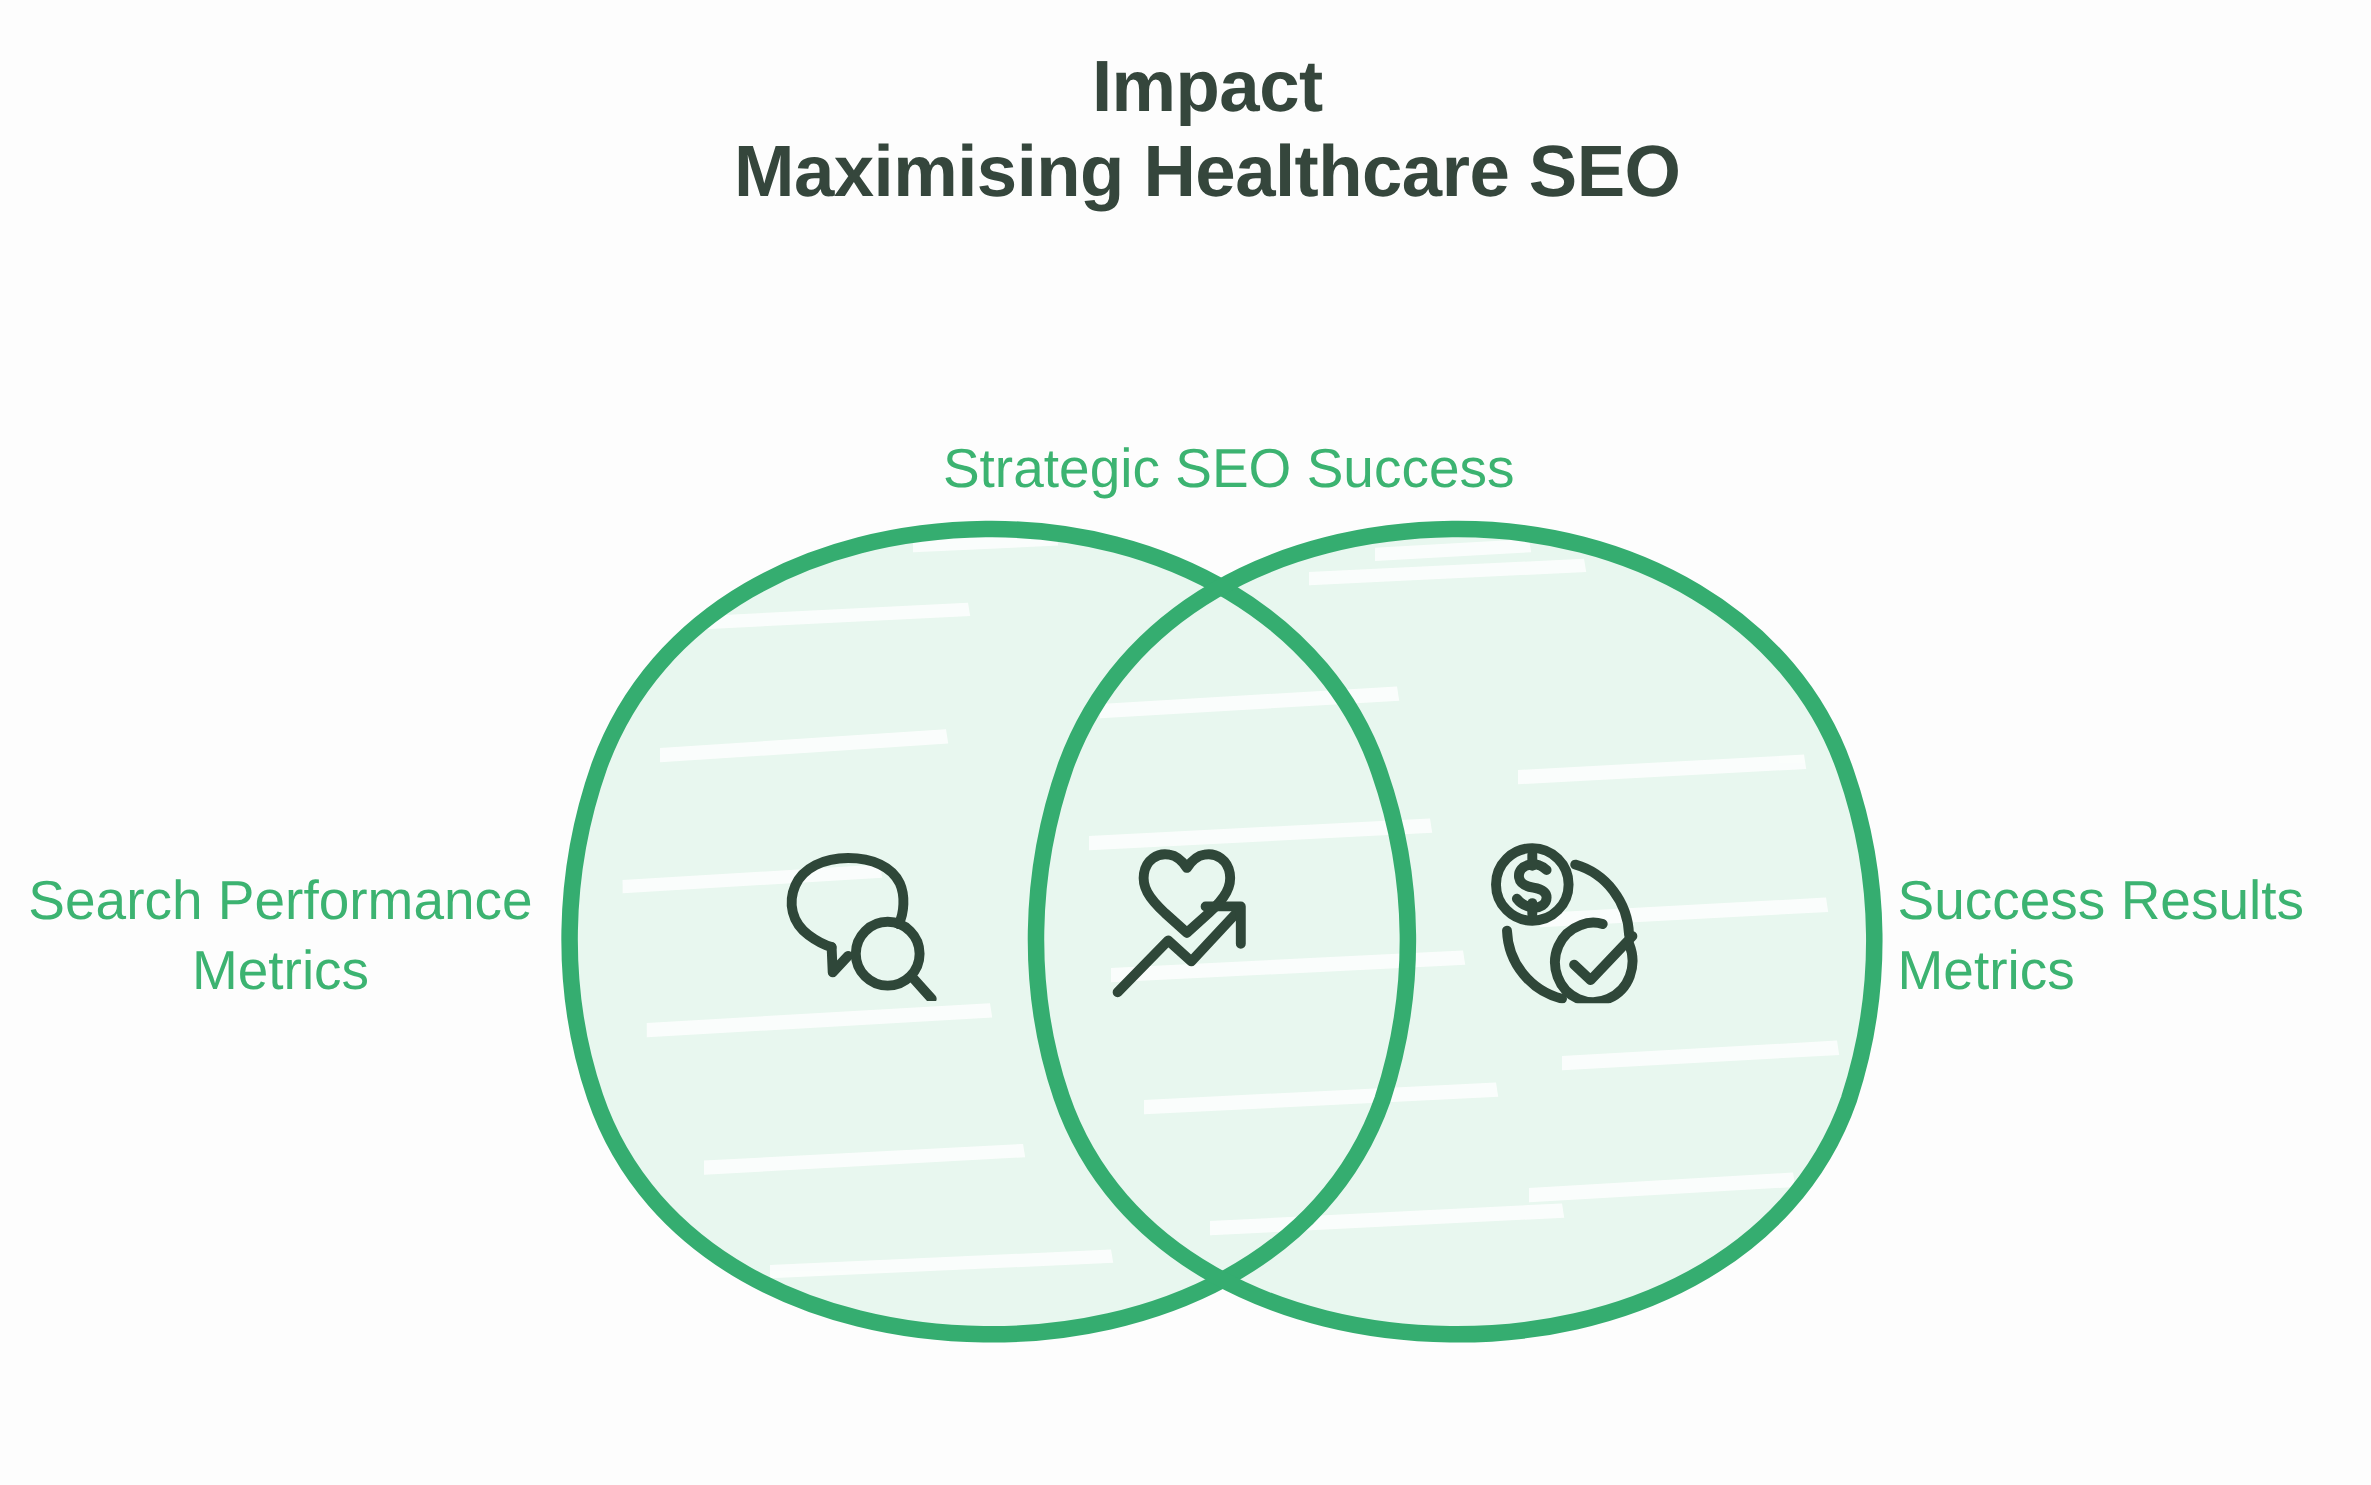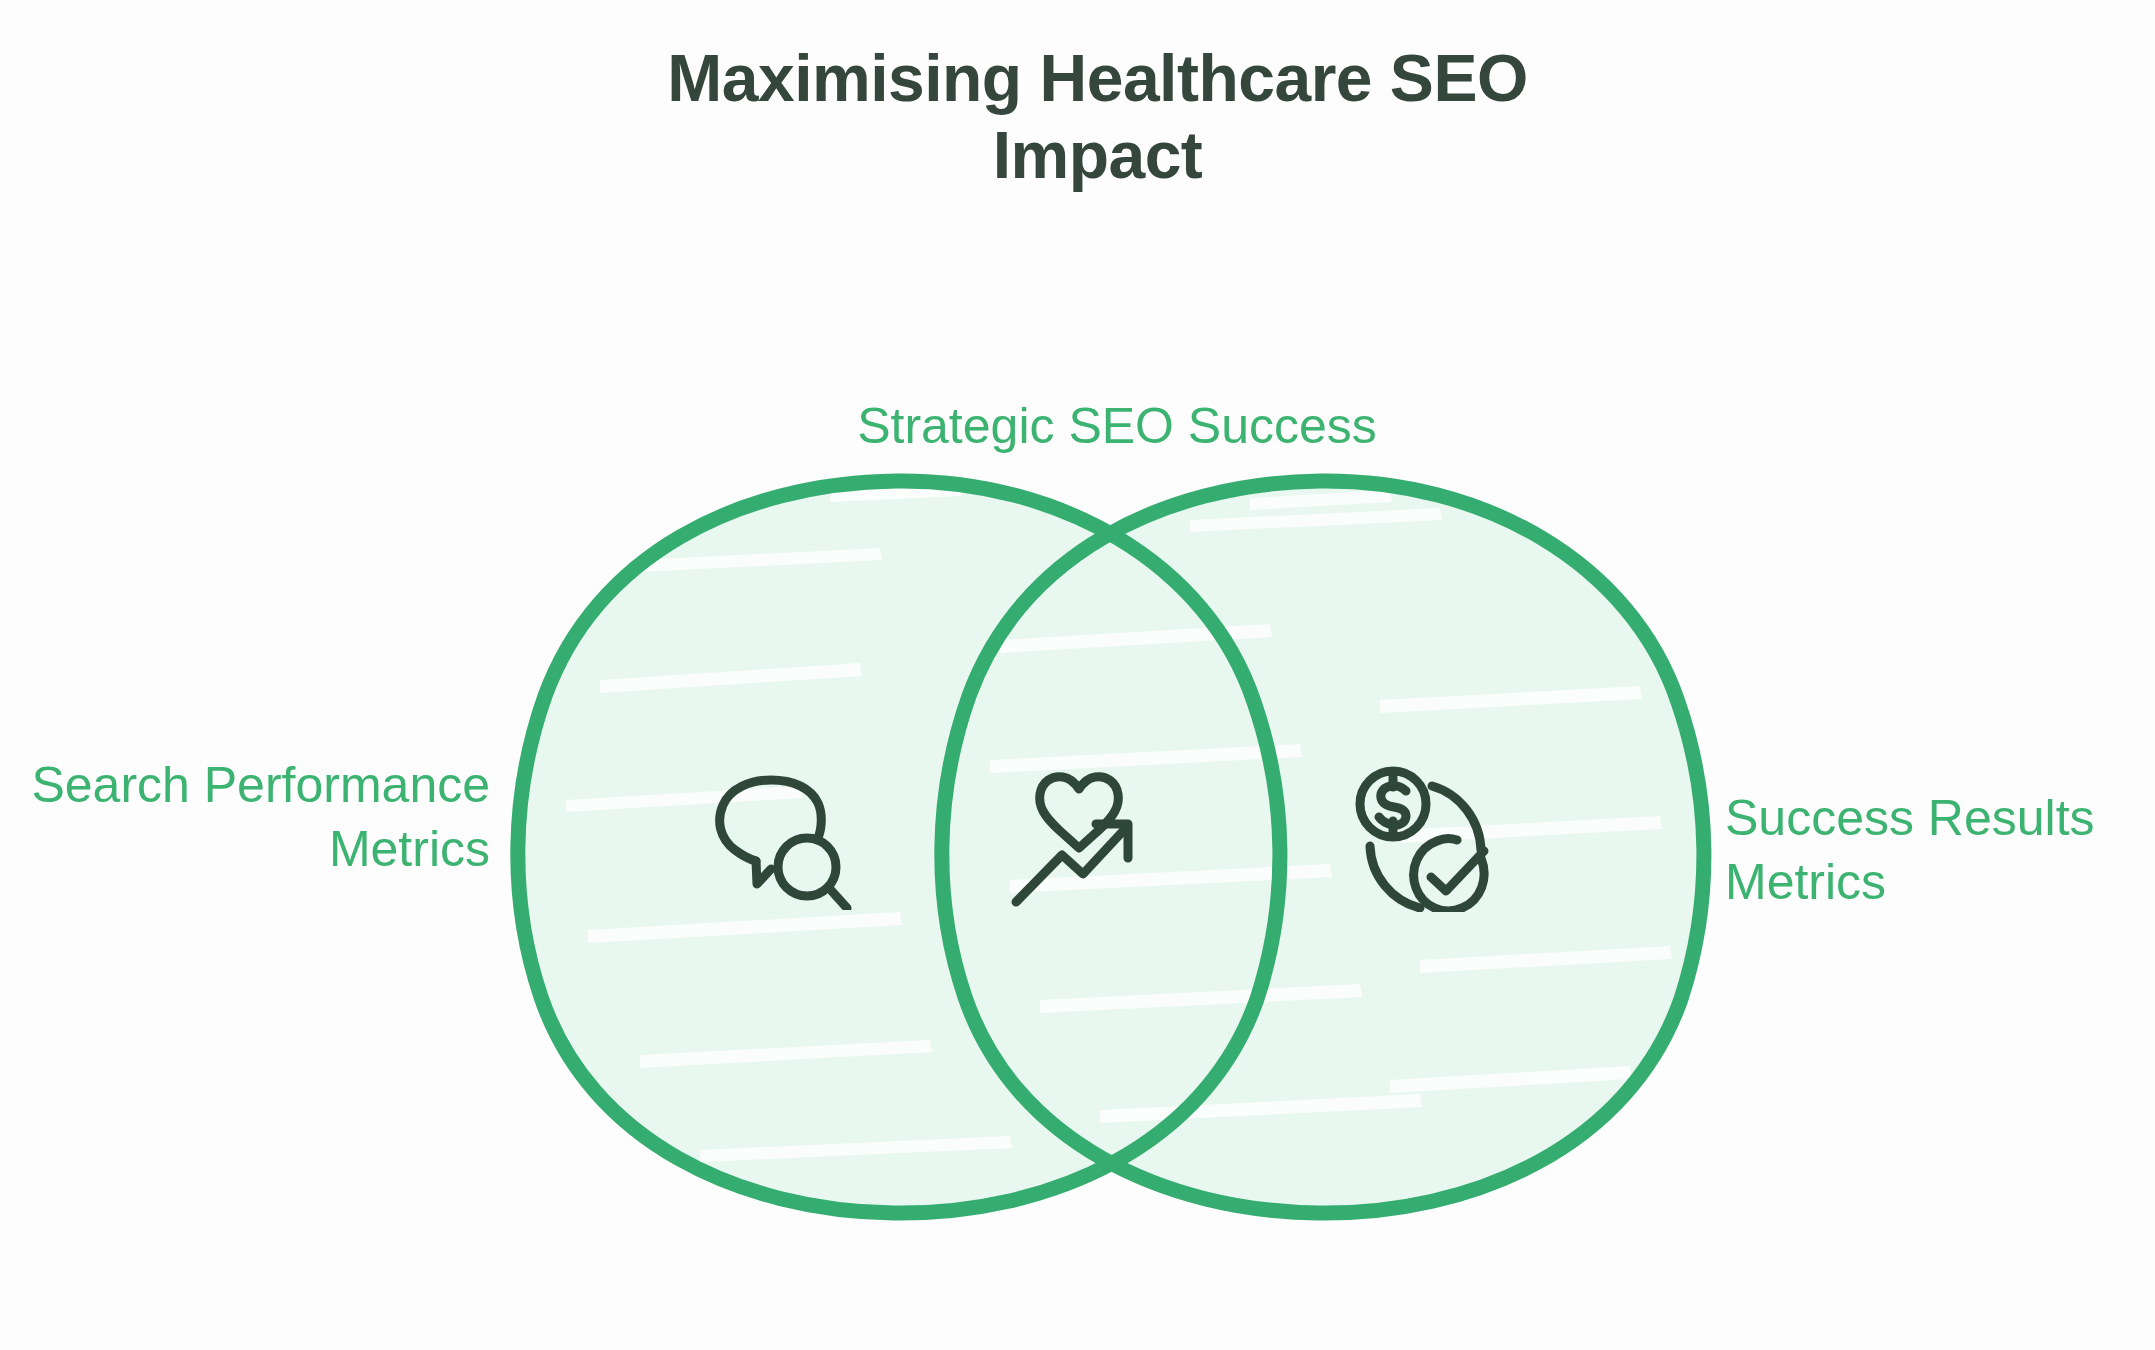--- a/index.html
+++ b/index.html
@@ -76,23 +76,23 @@
     white-space: pre-line;
   }
   .label-top {
     left: 807px;
     top: 394px;
     width: 620px;
     text-align: center;
   }
   .label-left {
     left: 20px;
-    top: 753px;
+    top: 786px;
     width: 470px;
-    text-align: right;
+    text-align: center;
   }
   .label-right {
     left: 1725px;
     top: 786px;
     width: 420px;
     text-align: left;
   }
 
   
   .venn-icon {
@@ -102,22 +102,22 @@
   .icon-center { left: 1008px; top: 762px; width: 165px; height: 148px; }
   .icon-right  { left: 1348px; top: 760px; width: 165px; height: 152px; }
 </style>
 </head>
 <body>
 
 <div id="canvas">
 
   <div class="title-block">
     <div class="title-inner">
+      <span class="title-line">Impact</span>
       <span class="title-line">Maximising Healthcare SEO</span>
-      <span class="title-line">Impact</span>
     </div>
   </div>
 
   <div class="venn-wrap">
 
     <svg class="venn-svg" viewBox="0 0 2155 1350" xmlns="http://www.w3.org/2000/svg">
 
       <g>
 
         <path fill="#E8F7EF" d="M896,481

